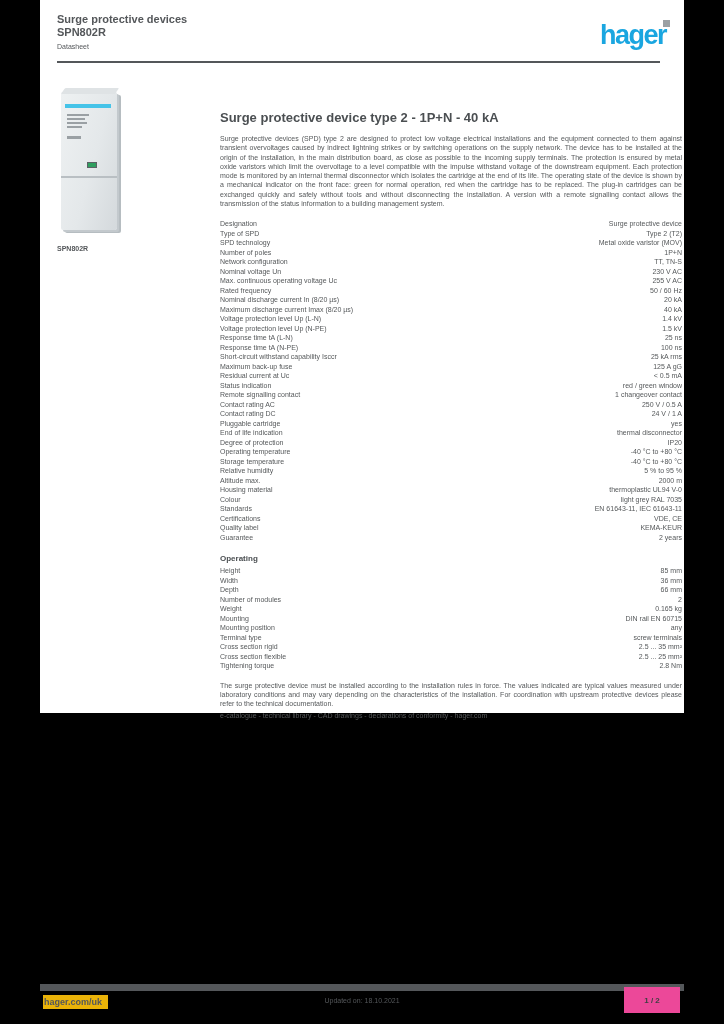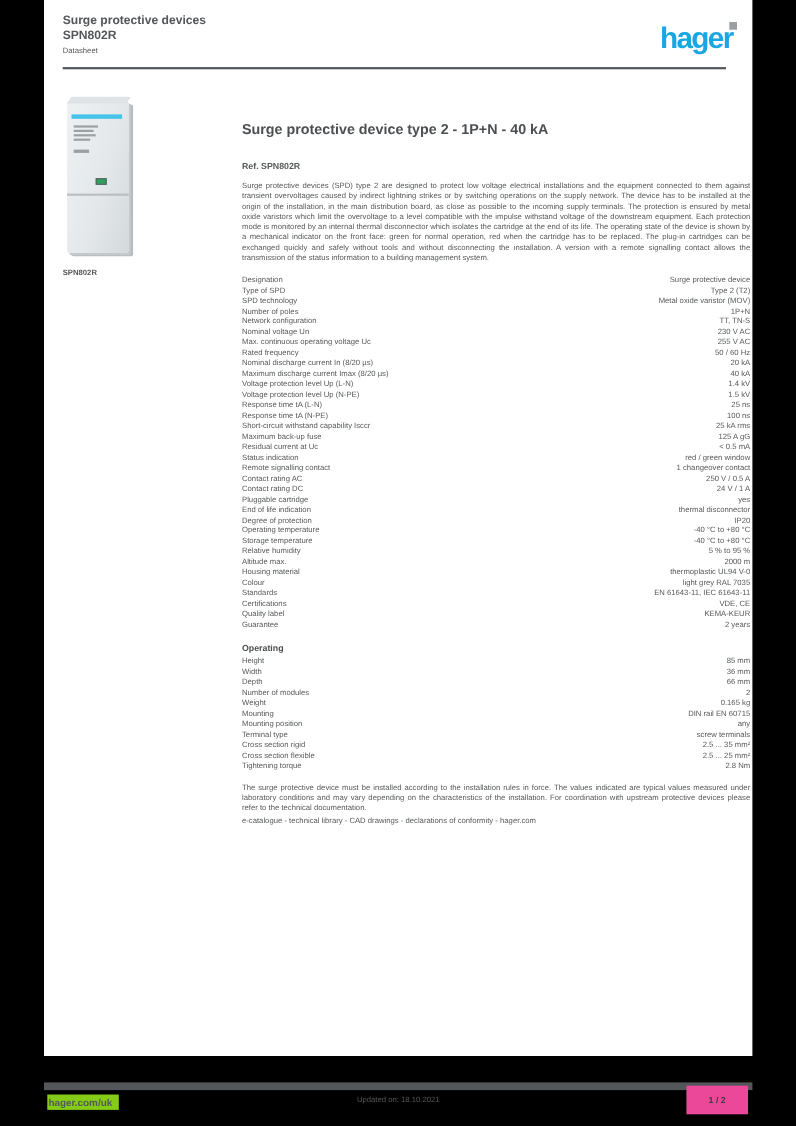--- a/index.html
+++ b/index.html
@@ -1,18 +1,18 @@
 <!DOCTYPE html>
 <html><head>
 <meta charset="utf-8">
 <style>
   * { margin:0; padding:0; box-sizing:border-box; }
   html,body { width:724px; height:1024px; background:#000; font-family:"Liberation Sans", sans-serif; }
   body { position:relative; overflow:hidden; }
-  .page { position:absolute; left:40px; top:0; width:644px; height:960px; background:#fff; }
+  .page { position:absolute; left:40px; top:0; width:644px; height:713px; background:#fff; }
 
   
   .header-block { position:absolute; left:17px; top:13px; color:#54575a; }
   .h-line { font-size:11px; font-weight:bold; line-height:13px; }
   .h-sub { font-size:7px; margin-top:4px; }
   .header-rule { position:absolute; left:17px; top:61px; width:603px; height:2px; background:#54575a; }
   .logo { position:absolute; right:18px; top:21px; font-size:27px; font-weight:800; letter-spacing:-1.5px; color:#1aa6e0; line-height:28px; }
   .logo-mark { position:absolute; right:14px; top:20px; width:7px; height:7px; background:#9aa0a4; }
 
   
@@ -36,21 +36,21 @@
   .spec-sections { margin-top:11px; }
   .section-heading { font-size:8px; font-weight:bold; color:#4b4f52; margin:12px 0 3px; }
   .spec-row { display:flex; justify-content:space-between; font-size:7px; line-height:9.5px; }
   .spec-row .lab { white-space:nowrap; }
   .spec-row .val { text-align:right; white-space:nowrap; }
   .notes { font-size:7px; line-height:9.3px; text-align:justify; margin-top:10px; }
   .links-line { font-size:7px; margin-top:3px; }
 
   
   .footer-bar { position:absolute; left:0; top:984px; width:644px; height:7px; background:#54575a; }
-  .footer-site { position:absolute; left:3px; top:995px; font-size:9px; font-weight:bold; color:#54575a; background:#84cc16; padding:2px 6px 2px 1px; }
+  .footer-site { position:absolute; left:3px; top:995px; font-size:9px; font-weight:bold; color:#54575a; background:#eab308; padding:2px 6px 2px 1px; }
   .footer-center { position:absolute; left:0; top:997px; width:644px; text-align:center; font-size:7px; color:#54575a; }
   .footer-block { position:absolute; right:4px; top:987px; width:56px; height:26px; background:#ec4899;
                   color:#3c3f41; font-size:8px; font-weight:bold; display:flex; align-items:center; justify-content:center; }
 </style>
 </head>
 <body>
 
 <div class="page">
 
   <div class="header-block">
@@ -72,21 +72,20 @@
       <div class="dev-text" style="top:34px;width:15px"></div>
       <div class="dev-text" style="top:44px;width:14px;height:3px"></div>
       <div class="dev-green"></div>
       <div class="dev-groove"></div>
     </div>
   </div>
   <div class="fig-caption">SPN802R</div>
 
   <div class="main-col">
     <div class="title">Surge protective device type 2 - 1P+N - 40 kA</div>
-    <div class="ref-line">Ref. SPN802R</div>
     <div class="desc">Surge protective devices (SPD) type 2 are designed to protect low voltage electrical installations and the equipment connected to them against transient overvoltages caused by indirect lightning strikes or by switching operations on the supply network. The device has to be installed at the origin of the installation, in the main distribution board, as close as possible to the incoming supply terminals. The protection is ensured by metal oxide varistors which limit the overvoltage to a level compatible with the impulse withstand voltage of the downstream equipment. Each protection mode is monitored by an internal thermal disconnector which isolates the cartridge at the end of its life. The operating state of the device is shown by a mechanical indicator on the front face: green for normal operation, red when the cartridge has to be replaced. The plug-in cartridges can be exchanged quickly and safely without tools and without disconnecting the installation. A version with a remote signalling contact allows the transmission of the status information to a building management system.</div>
     <div class="spec-sections">
         <div class="spec-row">
           <span class="lab">Designation</span>
           <span class="val">Surge protective device</span>
         </div>
         <div class="spec-row">
           <span class="lab">Type of SPD</span>
           <span class="val">Type 2 (T2)</span>
         </div>

